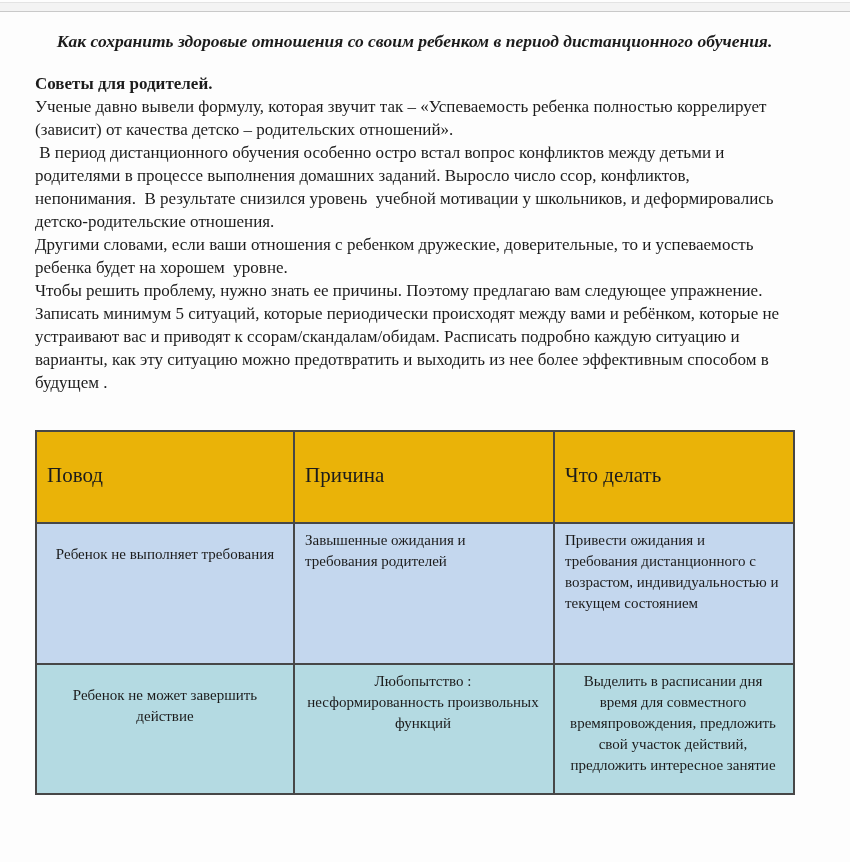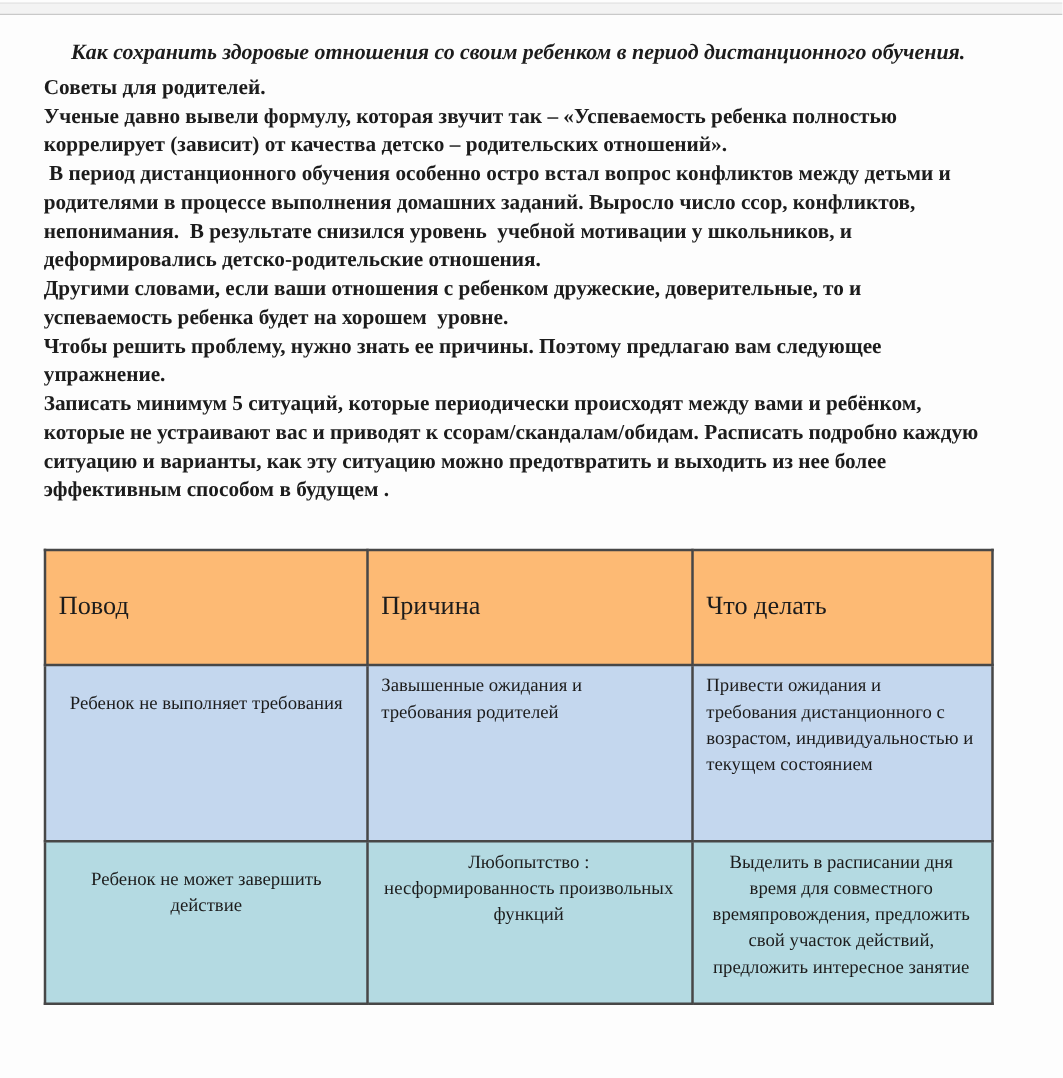--- a/index.html
+++ b/index.html
@@ -26,49 +26,48 @@
   .doc-title {
     margin-top: 14px;
     text-align: center;
     font-size: 17.5px;
     line-height: 23px;
     font-weight: bold;
     font-style: italic;
     padding: 0 14px;
   }
   .section-heading {
-    margin-top: 6px;
+    margin-top: 20px;
     font-size: 17px;
     line-height: 22px;
     font-weight: bold;
   }
   .body-text p {
     font-size: 17px;
     line-height: 23px;
     white-space: pre-wrap;
     margin: 0;
-    font-weight: bold;
   }
   table.example-table {
     margin-top: 36px;
     border-collapse: collapse;
     table-layout: fixed;
     width: 758px;
   }
   table.example-table col.c1 { width: 258px; }
   table.example-table col.c2 { width: 260px; }
   table.example-table col.c3 { width: 240px; }
   table.example-table th,
   table.example-table td {
     border: 2px solid #474747;
     vertical-align: top;
   }
   tr.head-row { height: 92px; }
   tr.head-row th {
-    background: #fdba74;
+    background: #eab308;
     font-size: 21px;
     font-weight: normal;
     text-align: left;
     vertical-align: middle;
     padding: 0 10px 4px 10px;
   }
   tr.data-row-1 { height: 141px; }
   tr.data-row-1 td { background: #c4d7ee; }
   tr.data-row-2 { height: 130px; }
   tr.data-row-2 td { background: #b4dae2; text-align: center; }

